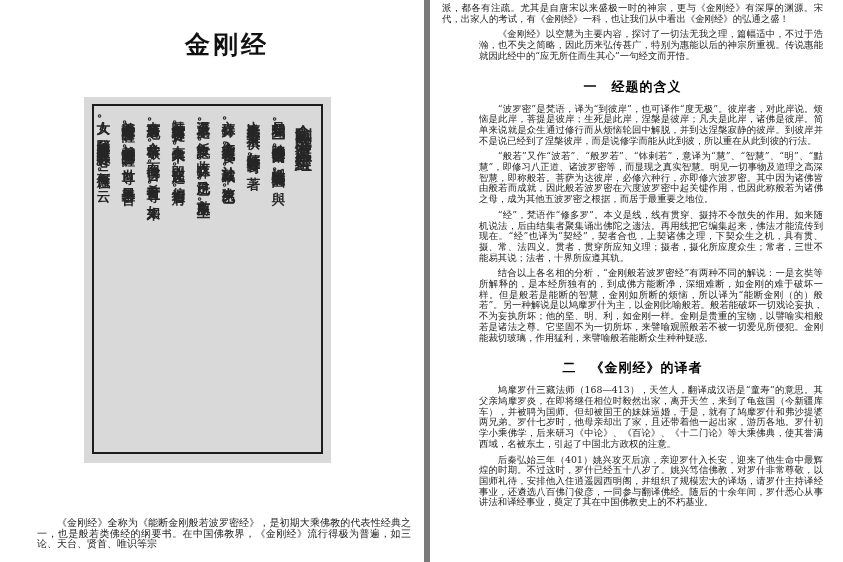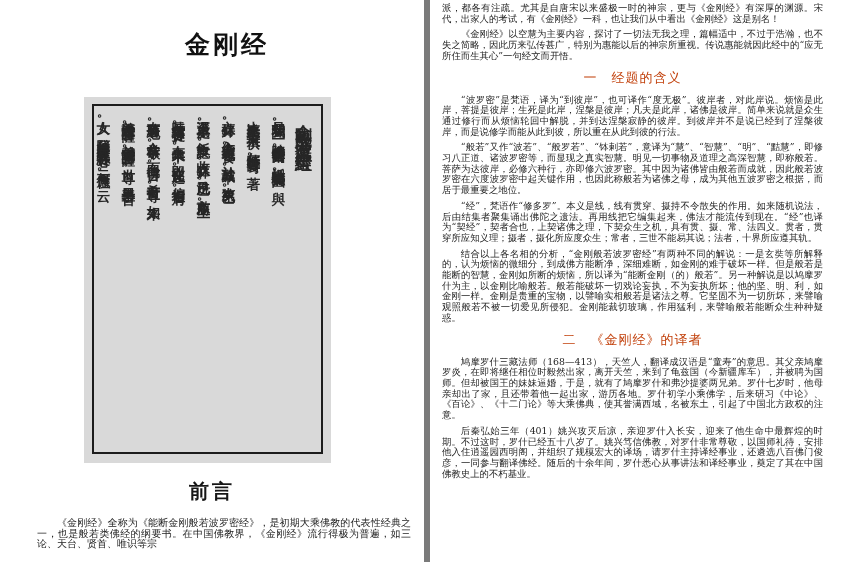--- a/index.html
+++ b/index.html
@@ -53,24 +53,24 @@
     font-size:10px;line-height:10.6px;
     text-align:justify;text-indent:2em;color:#242424;
   }
 
   
   .body-para{
     margin:0 0 5px 0;
     font-size:9.4px;line-height:10.7px;
     text-align:justify;color:#242424;
   }
-  .indent{text-indent:2em;}
+  .indent{text-indent:2em;margin-left:37px;}
   .section-heading{
-    margin:7px 0 8px 0;text-align:center;
-    font-size:13px;font-weight:400;letter-spacing:1px;color:#c2410c;
+    margin:16px 0 8px 0;text-align:center;
+    font-size:13px;font-weight:700;letter-spacing:1px;color:#000000;
   }
 </style>
 </head>
 <body>
 
 <div class="spread">
 
   <div class="page page-left">
     <h1 class="book-title">金刚经</h1>
 
@@ -83,34 +83,33 @@
           <div class="scan-col">衣持鉢。入舍衛大城乞食。於其城中。次第乞已。</div>
           <div class="scan-col">還至本處。飯食訖。收衣鉢。洗足已。敷座而坐。</div>
           <div class="scan-col">時長老須菩提。在大衆中。即從座起。偏袒右肩。</div>
           <div class="scan-col">右膝著地。合掌恭敬。而白佛言。希有世尊。如来</div>
           <div class="scan-col">善護念諸菩薩。善付囑諸菩薩。世尊。善男子善</div>
           <div class="scan-col">女人。發阿耨多羅三藐三菩提心。云何應住。云</div>
         </div>
       </div>
     </div>
 
-    <h2 class="preface-heading">前言</h2>
     <p class="preface-para">《金刚经》全称为《能断金刚般若波罗密经》，是初期大乘佛教的代表性经典之一，也是般若类佛经的纲要书。在中国佛教界，《金刚经》流行得极为普遍，如三论、天台、贤首、唯识等宗</p>
   </div>
 
   <div class="divider"></div>
 
   <div class="page page-right">
-    <p class="body-para">派，都各有注疏。尤其是自唐宋以来盛极一时的神宗，更与《金刚经》有深厚的渊源。宋代，出家人的考试，有《金刚经》一科，也让我们从中看出《金刚经》这是别名！</p>
+    <p class="body-para">派，都各有注疏。尤其是自唐宋以来盛极一时的神宗，更与《金刚经》有深厚的渊源。宋代，出家人的考试，有《金刚经》一科，也让我们从中看出《金刚经》的弘通之盛！</p>
     <p class="body-para indent">《金刚经》以空慧为主要内容，探讨了一切法无我之理，篇幅适中，不过于浩瀚，也不失之简略，因此历来弘传甚广，特别为惠能以后的神宗所重视。传说惠能就因此经中的“应无所住而生其心”一句经文而开悟。</p>
 
     <h3 class="section-heading">一　经题的含义</h3>
     <p class="body-para indent">“波罗密”是梵语，译为“到彼岸”，也可译作“度无极”。彼岸者，对此岸说。烦恼是此岸，菩提是彼岸；生死是此岸，涅槃是彼岸；凡夫是此岸，诸佛是彼岸。简单来说就是众生通过修行而从烦恼轮回中解脱，并到达涅槃寂静的彼岸。到彼岸并不是说已经到了涅槃彼岸，而是说修学而能从此到彼，所以重在从此到彼的行法。</p>
     <p class="body-para indent">“般若”又作“波若”、“般罗若”、“钵剌若”，意译为“慧”、“智慧”、“明”、“黠慧”，即修习八正道、诸波罗密等，而显现之真实智慧。明见一切事物及道理之高深智慧，即称般若。菩萨为达彼岸，必修六种行，亦即修六波罗密。其中因为诸佛皆由般若而成就，因此般若波罗密在六度波罗密中起关键作用，也因此称般若为诸佛之母，成为其他五波罗密之根据，而居于最重要之地位。</p>
     <p class="body-para indent">“经”，梵语作“修多罗”。本义是线，线有贯穿、摄持不令散失的作用。如来随机说法，后由结集者聚集诵出佛陀之遗法。再用线把它编集起来，佛法才能流传到现在。“经”也译为“契经”，契者合也，上契诸佛之理，下契众生之机，具有贯、摄、常、法四义。贯者，贯穿所应知义理；摄者，摄化所应度众生；常者，三世不能易其说；法者，十界所应遵其轨。</p>
-    <p class="body-para indent">结合以上各名相的分析，“金刚般若波罗密经”有两种不同的解说：一是玄奘等所解释的，认为烦恼的微细分，到成佛方能断净，深细难断，如金刚的难于破坏一样。但是般若是能断的智慧，金刚如所断的烦恼，所以译为“能断金刚（的）般若”。另一种解说是以鸠摩罗什为主，以金刚比喻般若。般若能破坏一切戏论妄执，不为妄执所坏；他的坚、明、利，如金刚一样。金刚是贵重的宝物，以譬喻实相般若是诸法之尊。它坚固不为一切所坏，来譬喻观照般若不被一切爱见所侵犯。金刚能裁切玻璃，作用猛利，来譬喻般若能断众生种种疑惑。</p>
+    <p class="body-para indent">结合以上各名相的分析，“金刚般若波罗密经”有两种不同的解说：一是玄奘等所解释的，是本经所独有的，到成佛方能断净，深细难断，如金刚的难于破坏一样。但是般若是能断的智慧，金刚如所断的烦恼，所以译为“能断金刚（的）般若”。另一种解说是以鸠摩罗什为主，以金刚比喻般若。般若能破坏一切戏论妄执，不为妄执所坏；他的坚、明、利，如金刚一样。金刚是贵重的宝物，以譬喻实相般若是诸法之尊。它坚固不为一切所坏，来譬喻观照般若不被一切爱见所侵犯。金刚能裁切玻璃，作用猛利，来譬喻般若能断众生种种疑惑。</p>
 
     <h3 class="section-heading">二　《金刚经》的译者</h3>
     <p class="body-para indent">鸠摩罗什三藏法师（168—413），天竺人，翻译成汉语是“童寿”的意思。其父亲鸠摩罗炎，在即将继任相位时毅然出家，离开天竺，来到了龟兹国（今新疆库车），并被聘为国师。但却被国王的妹妹逼婚，于是，就有了鸠摩罗什和弗沙提婆两兄弟。罗什七岁时，他母亲却出了家，且还带着他一起出家，游历各地。罗什初学小乘佛学，后来研习《中论》、《百论》、《十二门论》等大乘佛典，使其誉满西域，名被东土，引起了中国北方政权的注意。</p>
     <p class="body-para indent">后秦弘始三年（401）姚兴攻灭后凉，亲迎罗什入长安，迎来了他生命中最辉煌的时期。不过这时，罗什已经五十八岁了。姚兴笃信佛教，对罗什非常尊敬，以国师礼待，安排他入住逍遥园西明阁，并组织了规模宏大的译场，请罗什主持译经事业，还遴选八百佛门俊彦，一同参与翻译佛经。随后的十余年间，罗什悉心从事讲法和译经事业，奠定了其在中国佛教史上的不朽基业。</p>
   </div>
 
 </div>
 
 </body></html>

